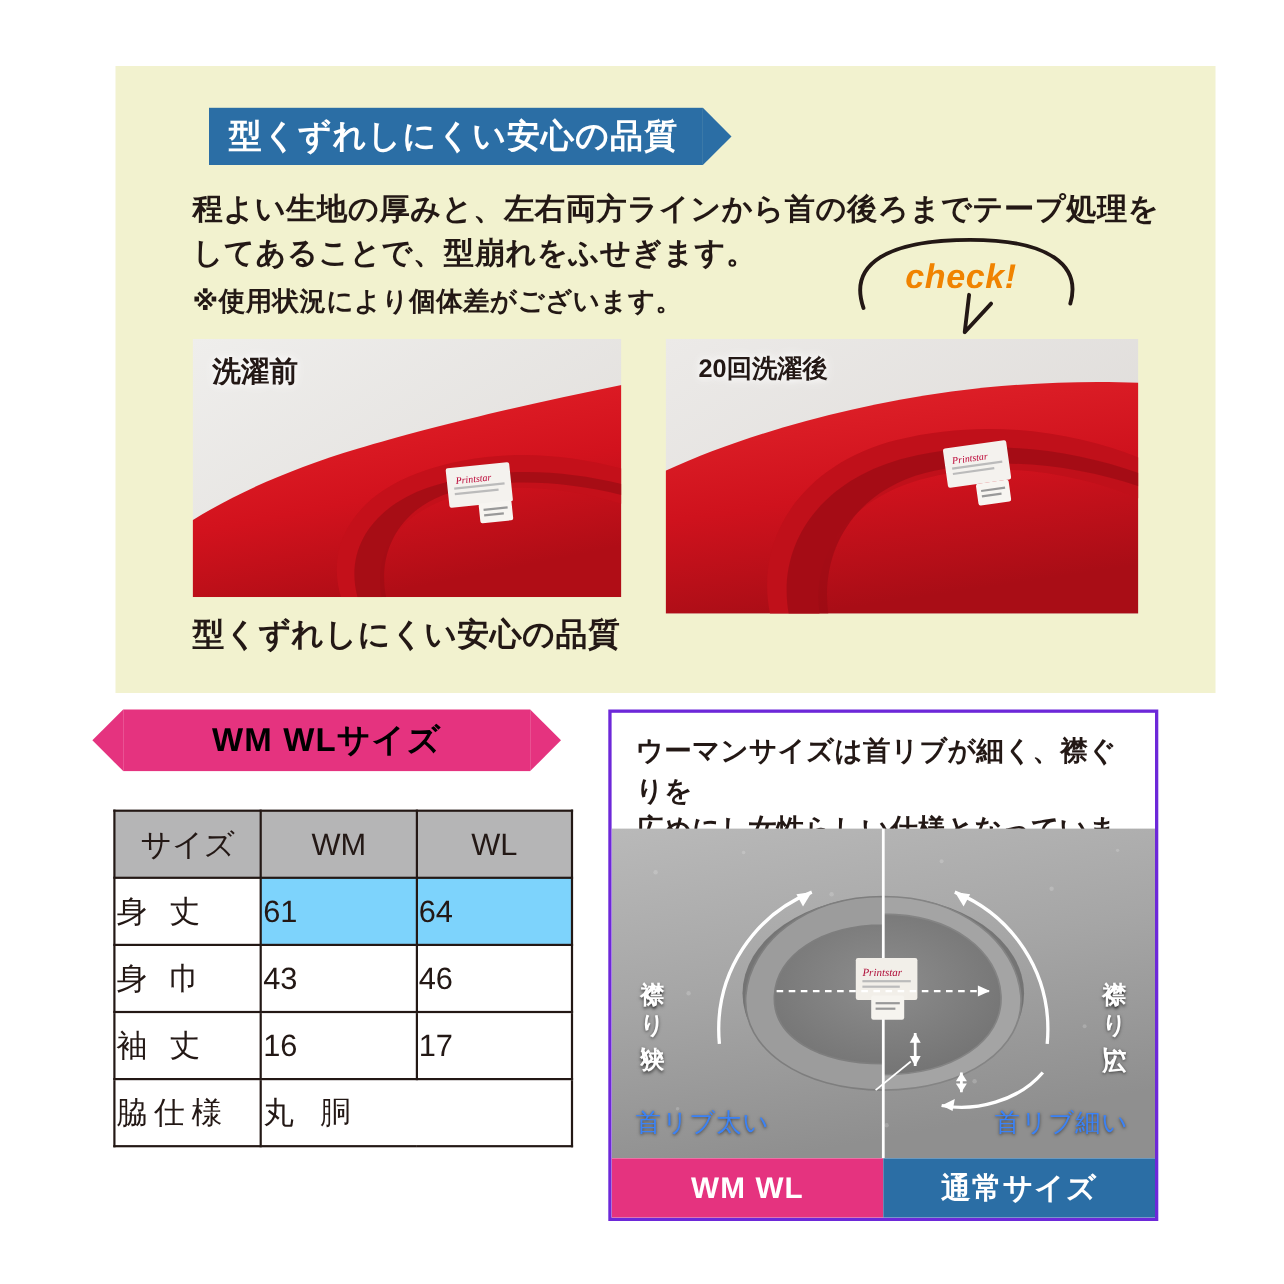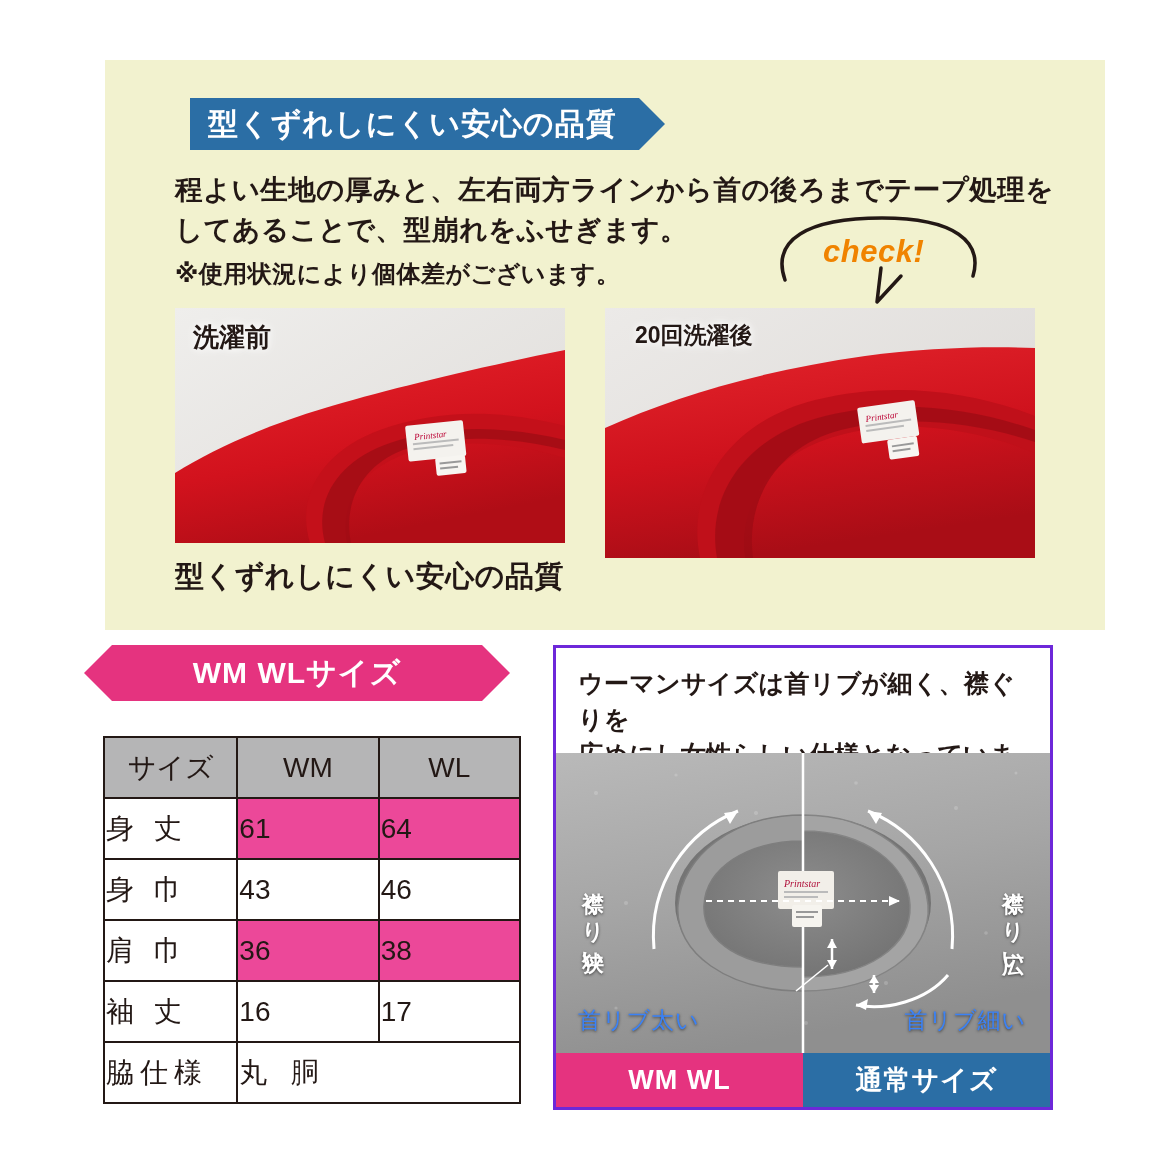--- a/index.html
+++ b/index.html
@@ -102,21 +102,21 @@
     font-weight: bold;
     letter-spacing: 0.5px;
   }
 
   
   .size-ribbon {
     position: absolute;
     left: 112px; top: 645px;
     width: 370px; height: 56px;
     background: #e5337f;
-    color: #ffffff;
+    color: #000000;
     font-size: 30px;
     font-weight: bold;
     display: flex;
     align-items: center;
     justify-content: center;
     letter-spacing: 1px;
   }
   .size-ribbon::before {
     content: "";
     position: absolute;
@@ -147,21 +147,21 @@
     height: 61px;
     font-size: 28px;
     color: #231815;
     font-weight: normal;
   }
   .size-table thead th { background: #b5b5b6; }
   .size-table th.label-col { width: 134px; }
   .size-table td.label-col { background: #ffffff; letter-spacing: 6px; }
   .size-table thead th.label-col { letter-spacing: 0; }
   .size-table td.val { width: 142px; }
-  .size-table tbody tr.shaded td.val { background: #ec4899; }
+  .size-table tbody tr.shaded td.val { background: #7dd3fc; }
   .size-table td.wide { letter-spacing: 8px; }
 
   
   .woman-box {
     position: absolute;
     left: 553px; top: 645px;
     width: 500px; height: 465px;
     border: 3px solid #6d28d9;
     background: #ffffff;
     overflow: hidden;
@@ -318,25 +318,20 @@
       <tr class="shaded">
         <td class="label-col">身 丈</td>
         <td class="val">61</td>
         <td class="val">64</td>
       </tr>
       <tr>
         <td class="label-col">身 巾</td>
         <td class="val">43</td>
         <td class="val">46</td>
       </tr>
-      <tr class="shaded">
-        <td class="label-col">肩 巾</td>
-        <td class="val">36</td>
-        <td class="val">38</td>
-      </tr>
       <tr>
         <td class="label-col">袖 丈</td>
         <td class="val">16</td>
         <td class="val">17</td>
       </tr>
       <tr>
         <td class="label-col">脇仕様</td>
         <td class="wide" colspan="2">丸 胴</td>
       </tr>
     </tbody>

